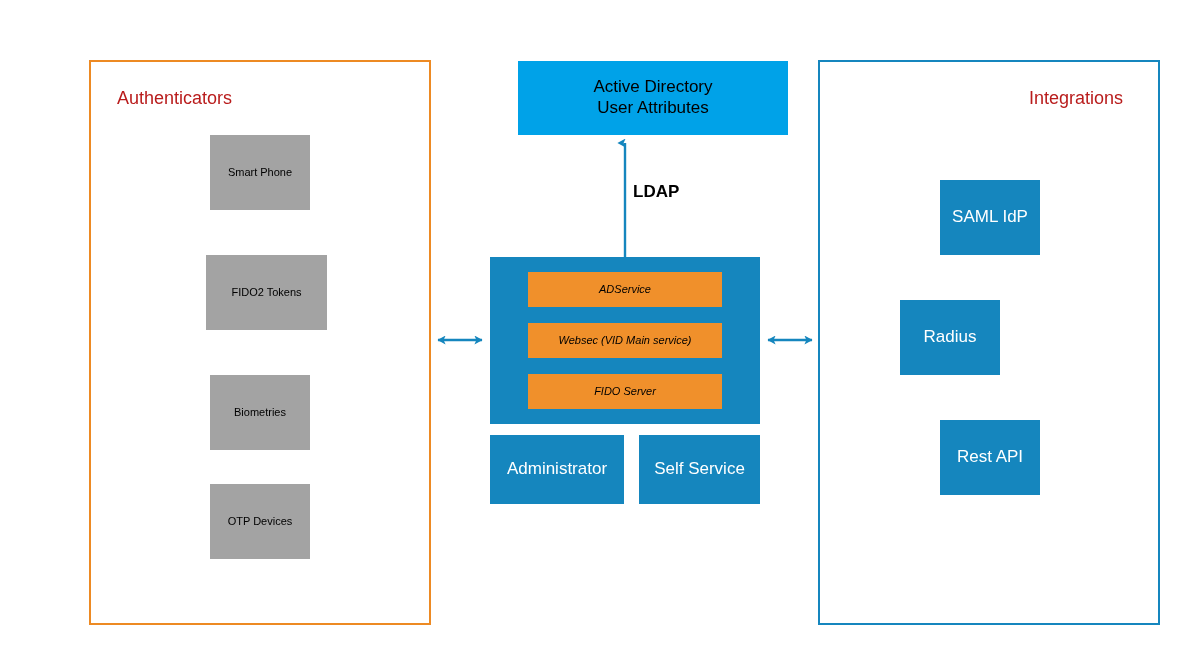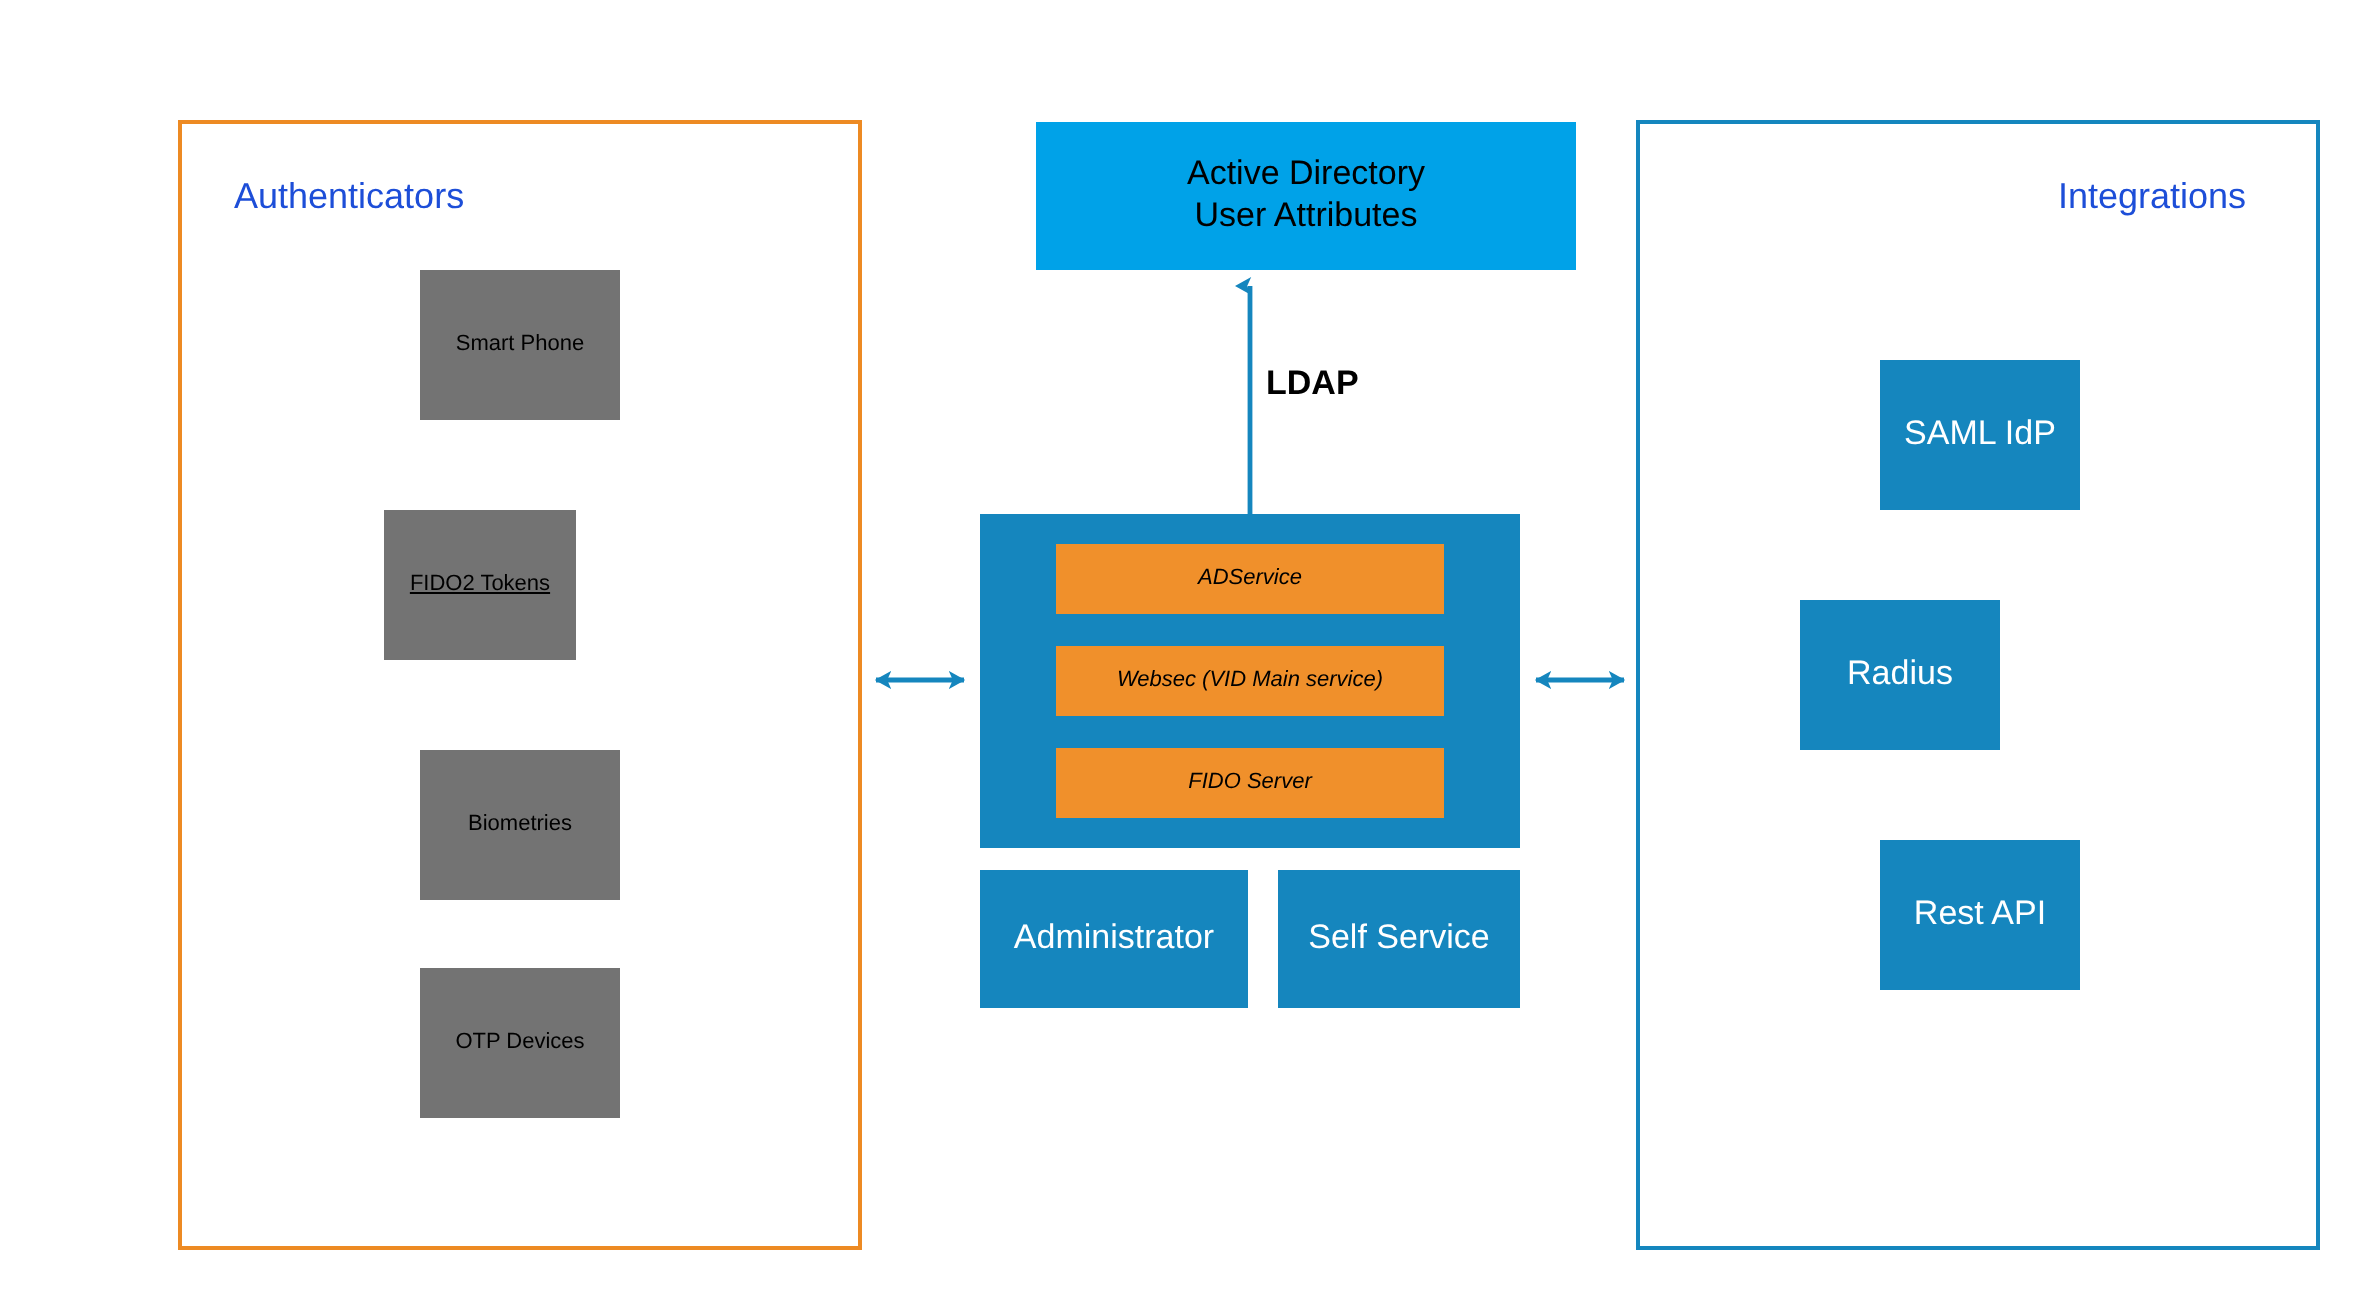--- a/index.html
+++ b/index.html
@@ -23,36 +23,36 @@
     position: absolute;
     background: transparent;
     box-sizing: border-box;
   }
   .group-box.orange { border: 2px solid #ED8A23; }
   .group-box.blue   { border: 2px solid #1586BE; }
 
   .group-label {
     position: absolute;
     font-size: 18px;
-    color: #1d4ed8;
+    color: #b91c1c;
     white-space: nowrap;
     line-height: 1;
   }
 
   .node {
     position: absolute;
     display: flex;
     align-items: center;
     justify-content: center;
     text-align: center;
     box-sizing: border-box;
     line-height: 1.22;
   }
   .node.orange {
-    background: #737373;
+    background: #a3a3a3;
     color: #000000;
     font-size: 11px;
   }
   .node.blue-dark {
     background: #1586BE;
     color: #ffffff;
     font-size: 17px;
     text-align: center;
   }
   .node.blue-bright {
@@ -93,21 +93,21 @@
 <body>
 
 <div id="canvas">
 
   <div class="group-box orange" style="left:89px; top:60px; width:342px; height:565px;"></div>
 
   <div class="group-label" style="left:117px; top:89px;">Authenticators</div>
 
   <div class="node orange" style="left:210px; top:135px; width:100px; height:75px;">Smart Phone</div>
 
-  <div class="node orange" style="left:192px; top:255px; width:96px; height:75px;text-decoration:underline;">FIDO2 Tokens</div>
+  <div class="node orange" style="left:206px; top:255px; width:121px; height:75px;">FIDO2 Tokens</div>
 
   <div class="node orange" style="left:210px; top:375px; width:100px; height:75px;">Biometries</div>
 
   <div class="node orange" style="left:210px; top:484px; width:100px; height:75px;">OTP Devices</div>
 
   <div class="group-box blue" style="left:818px; top:60px; width:342px; height:565px;"></div>
 
   <div class="group-label" style="left:1029px; top:89px;">Integrations</div>
 
   <div class="node blue-dark" style="left:940px; top:180px; width:100px; height:75px;">SAML IdP</div>

